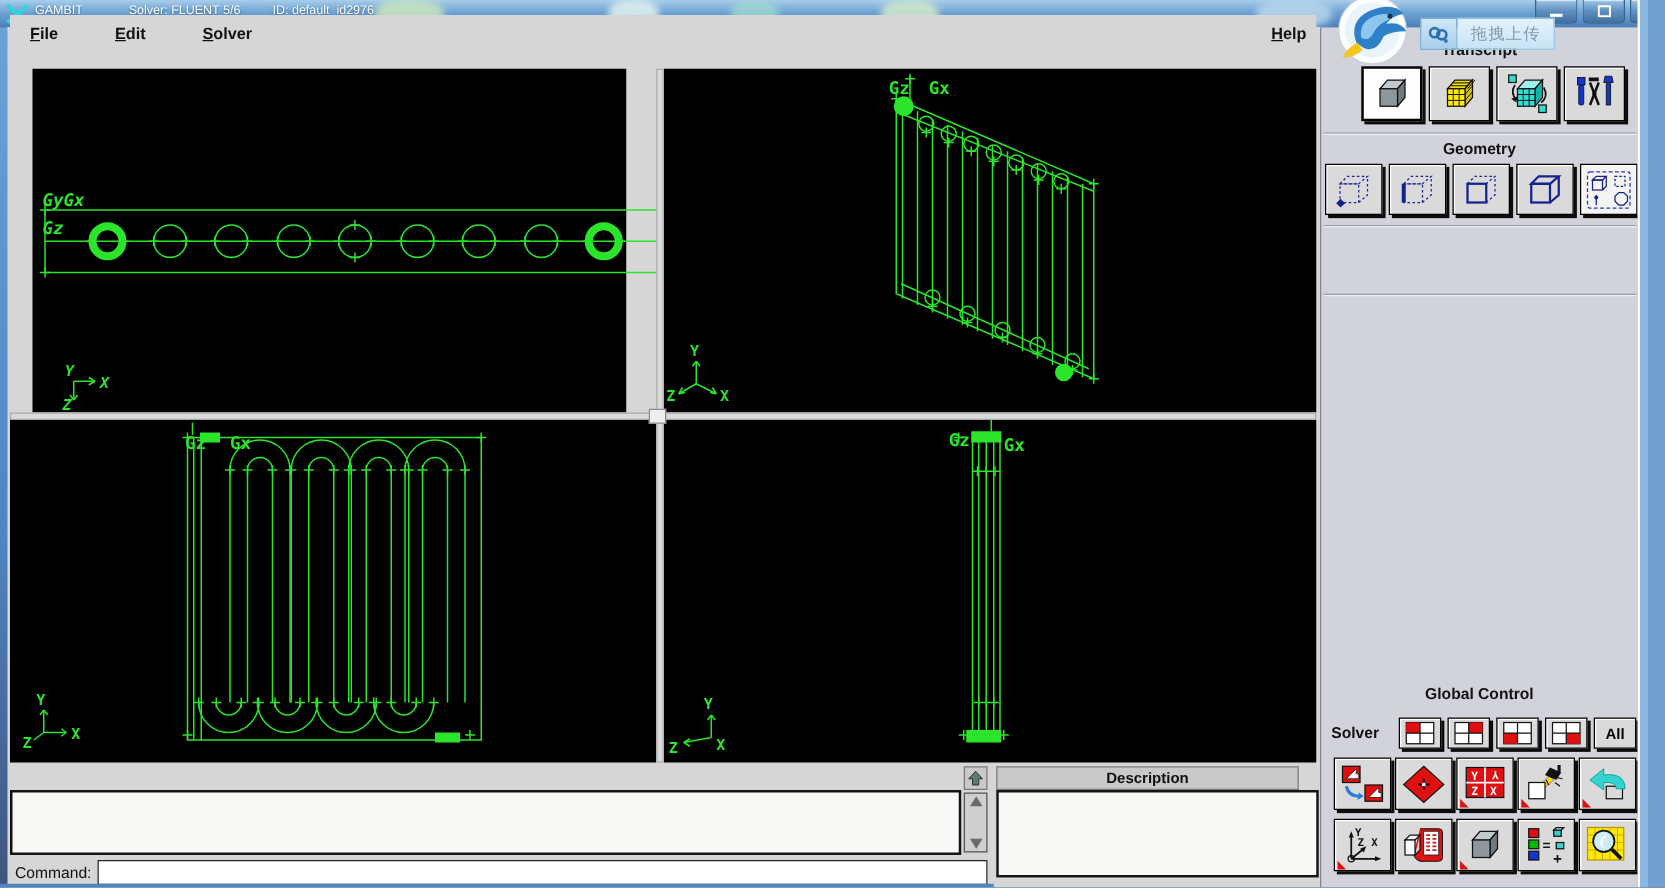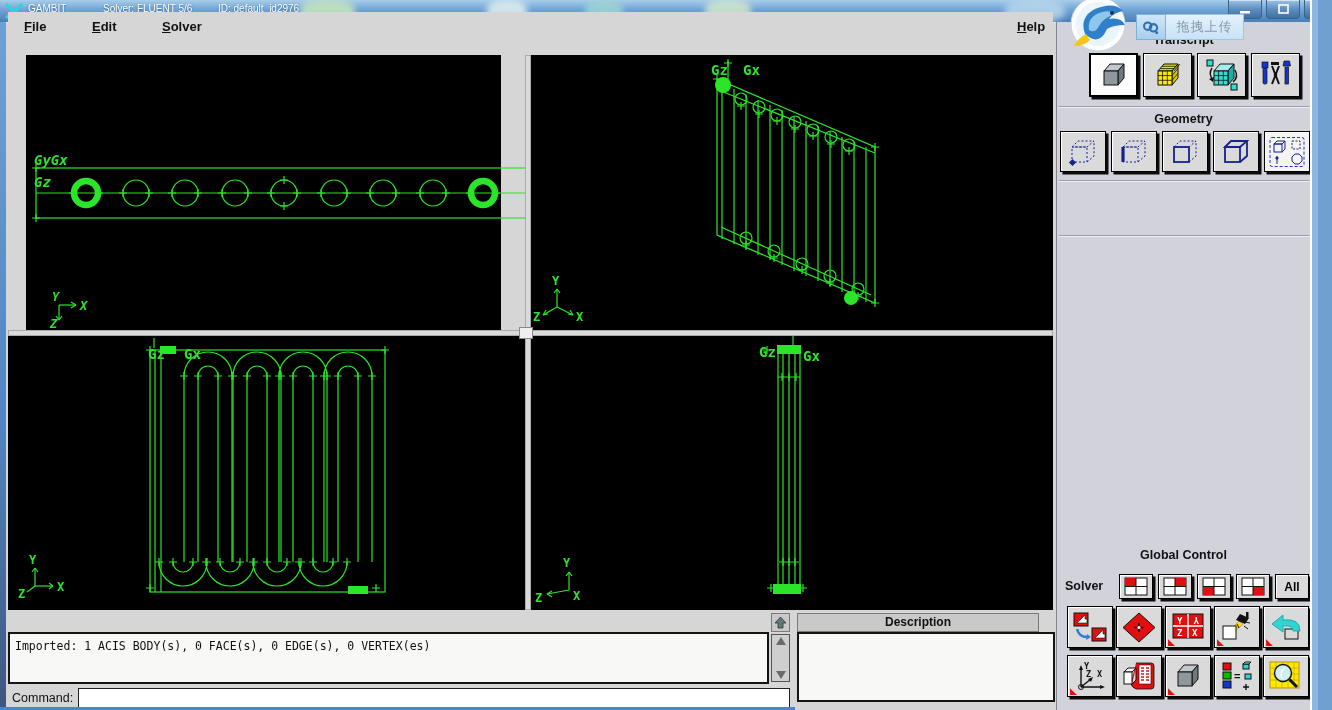--- a/index.html
+++ b/index.html
@@ -298,21 +298,20 @@
   <div class="sash" style="left:525px;top:55px;width:6px;height:555px;"></div>
   <div class="sash" style="left:8px;top:330px;width:1045px;height:6px;"></div>
   <div class="sash-handle"></div>
 
   <div class="upbtn">
     <svg width="13" height="13" viewBox="0 0 13 13">
       <path d="M6.5 1 L12 7 H9 V12 H4 V7 H1 Z" fill="#5d7a78" stroke="#333" stroke-width="0.8"></path>
     </svg>
   </div>
   <div class="panel-body" style="left:8px;top:632px;width:761px;height:52px;">
-    <div class="mono" style="padding:4px 5px 0 5px;">Imported: 1 ACIS BODY(s), 0 FACE(s), 0 EDGE(s), 0 VERTEX(es)</div>
   </div>
   <div class="tscroll">
     <div class="tri-up"></div>
     <div class="tri-dn"></div>
   </div>
   <div class="cmd-label">Command:</div>
   <input class="cmd-input" type="text" value="" style="">
 
   <div class="panel-hdr" style="left:797px;top:613px;width:242px;">Description</div>
   <div class="panel-body" style="left:797px;top:632px;width:258px;height:70px;"></div>

